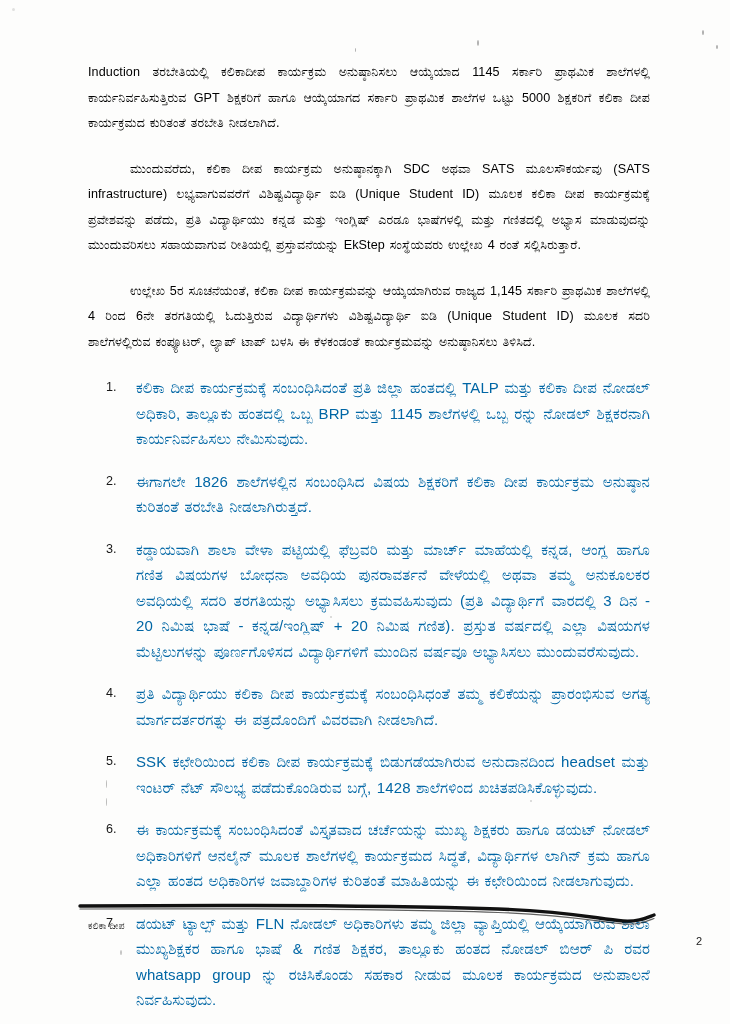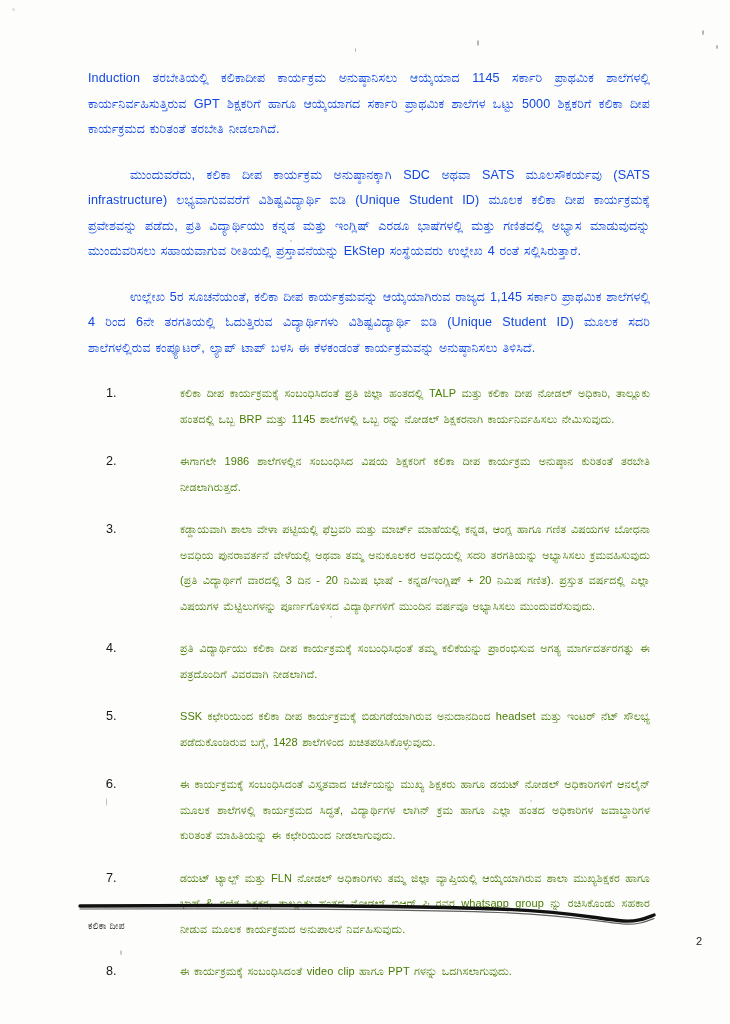--- a/index.html
+++ b/index.html
@@ -36,23 +36,23 @@
     position: absolute;
     left: 88px;
     top: 56px;
     width: 562px;
   }
 
   .para {
     text-align: justify;
     font-size: 12.6px;
     line-height: 25.5px;
-    margin: 10px 0 20px 0;
+    margin: 4px 0 20px 0;
     text-indent: 42px;
-    color: #1d4ed8;
+    color: #000000;
     letter-spacing: .1px;
     word-spacing: 1.2px;
     filter: contrast(1.12);
   }
   .para.first { text-indent: 0; }
 
   .list {
     margin: 8px 0 0 0;
     padding: 0;
     list-style: none;
@@ -64,28 +64,27 @@
     padding-left: 18px;
   }
   .li-num {
     flex: 0 0 30px;
     font-size: 12.6px;
     line-height: 25.5px;
     color: #181818;
   }
   .li-text {
     flex: 1 1 auto;
-    font-size: 11px;
+    font-size: 15px;
     line-height: 25.5px;
     text-align: justify;
-    color: #4d7c0f;
+    color: #0369a1;
     letter-spacing: .1px;
     word-spacing: 1.2px;
     filter: contrast(1.12);
-    margin-left: 44px;
   }
 
   
   .footer {
     position: absolute;
     left: 0;
     top: 900px;
     width: 730px;
     height: 124px;
   }
@@ -135,21 +134,21 @@
     <p class="para">ಮುಂದುವರೆದು, ಕಲಿಕಾ ದೀಪ ಕಾರ್ಯಕ್ರಮ ಅನುಷ್ಠಾನಕ್ಕಾಗಿ SDC ಅಥವಾ SATS ಮೂಲಸೌಕರ್ಯವು (SATS infrastructure) ಲಭ್ಯವಾಗುವವರೆಗೆ ವಿಶಿಷ್ಟವಿದ್ಯಾರ್ಥಿ ಐಡಿ (Unique Student ID) ಮೂಲಕ ಕಲಿಕಾ ದೀಪ ಕಾರ್ಯಕ್ರಮಕ್ಕೆ ಪ್ರವೇಶವನ್ನು ಪಡೆದು, ಪ್ರತಿ ವಿದ್ಯಾರ್ಥಿಯು ಕನ್ನಡ ಮತ್ತು ಇಂಗ್ಲಿಷ್ ಎರಡೂ ಭಾಷೆಗಳಲ್ಲಿ ಮತ್ತು ಗಣಿತದಲ್ಲಿ ಅಭ್ಯಾಸ ಮಾಡುವುದನ್ನು ಮುಂದುವರಿಸಲು ಸಹಾಯವಾಗುವ ರೀತಿಯಲ್ಲಿ ಪ್ರಸ್ತಾವನೆಯನ್ನು EkStep ಸಂಸ್ಥೆಯವರು ಉಲ್ಲೇಖ 4 ರಂತೆ ಸಲ್ಲಿಸಿರುತ್ತಾರೆ.</p>
     <p class="para">ಉಲ್ಲೇಖ 5ರ ಸೂಚನೆಯಂತೆ, ಕಲಿಕಾ ದೀಪ ಕಾರ್ಯಕ್ರಮವನ್ನು ಆಯ್ಕೆಯಾಗಿರುವ ರಾಜ್ಯದ 1,145 ಸರ್ಕಾರಿ ಪ್ರಾಥಮಿಕ ಶಾಲೆಗಳಲ್ಲಿ 4 ರಿಂದ 6ನೇ ತರಗತಿಯಲ್ಲಿ ಓದುತ್ತಿರುವ ವಿದ್ಯಾರ್ಥಿಗಳು ವಿಶಿಷ್ಟವಿದ್ಯಾರ್ಥಿ ಐಡಿ (Unique Student ID) ಮೂಲಕ ಸದರಿ ಶಾಲೆಗಳಲ್ಲಿರುವ ಕಂಪ್ಯೂಟರ್, ಲ್ಯಾಪ್ ಟಾಪ್ ಬಳಸಿ ಈ ಕೆಳಕಂಡಂತೆ ಕಾರ್ಯಕ್ರಮವನ್ನು ಅನುಷ್ಠಾನಿಸಲು ತಿಳಿಸಿದೆ.</p>
 
     <ol class="list">
       <li class="list-item">
         <span class="li-num">1.</span>
         <span class="li-text">ಕಲಿಕಾ ದೀಪ ಕಾರ್ಯಕ್ರಮಕ್ಕೆ ಸಂಬಂಧಿಸಿದಂತೆ ಪ್ರತಿ ಜಿಲ್ಲಾ ಹಂತದಲ್ಲಿ TALP ಮತ್ತು ಕಲಿಕಾ ದೀಪ ನೋಡಲ್ ಅಧಿಕಾರಿ, ತಾಲ್ಲೂಕು ಹಂತದಲ್ಲಿ ಒಬ್ಬ BRP ಮತ್ತು 1145 ಶಾಲೆಗಳಲ್ಲಿ ಒಬ್ಬ ರನ್ನು ನೋಡಲ್ ಶಿಕ್ಷಕರನಾಗಿ ಕಾರ್ಯನಿರ್ವಹಿಸಲು ನೇಮಿಸುವುದು.</span>
       </li>
       <li class="list-item">
         <span class="li-num">2.</span>
-        <span class="li-text">ಈಗಾಗಲೇ 1986 ಶಾಲೆಗಳಲ್ಲಿನ ಸಂಬಂಧಿಸಿದ ವಿಷಯ ಶಿಕ್ಷಕರಿಗೆ ಕಲಿಕಾ ದೀಪ ಕಾರ್ಯಕ್ರಮ ಅನುಷ್ಠಾನ ಕುರಿತಂತೆ ತರಬೇತಿ ನೀಡಲಾಗಿರುತ್ತದೆ.</span>
+        <span class="li-text">ಈಗಾಗಲೇ 1826 ಶಾಲೆಗಳಲ್ಲಿನ ಸಂಬಂಧಿಸಿದ ವಿಷಯ ಶಿಕ್ಷಕರಿಗೆ ಕಲಿಕಾ ದೀಪ ಕಾರ್ಯಕ್ರಮ ಅನುಷ್ಠಾನ ಕುರಿತಂತೆ ತರಬೇತಿ ನೀಡಲಾಗಿರುತ್ತದೆ.</span>
       </li>
       <li class="list-item">
         <span class="li-num">3.</span>
         <span class="li-text">ಕಡ್ಡಾಯವಾಗಿ ಶಾಲಾ ವೇಳಾ ಪಟ್ಟಿಯಲ್ಲಿ ಫೆಬ್ರವರಿ ಮತ್ತು ಮಾರ್ಚ್ ಮಾಹೆಯಲ್ಲಿ ಕನ್ನಡ, ಆಂಗ್ಲ ಹಾಗೂ ಗಣಿತ ವಿಷಯಗಳ ಬೋಧನಾ ಅವಧಿಯ ಪುನರಾವರ್ತನೆ ವೇಳೆಯಲ್ಲಿ ಅಥವಾ ತಮ್ಮ ಅನುಕೂಲಕರ ಅವಧಿಯಲ್ಲಿ ಸದರಿ ತರಗತಿಯನ್ನು ಅಭ್ಯಾಸಿಸಲು ಕ್ರಮವಹಿಸುವುದು (ಪ್ರತಿ ವಿದ್ಯಾರ್ಥಿಗೆ ವಾರದಲ್ಲಿ 3 ದಿನ - 20 ನಿಮಿಷ ಭಾಷೆ - ಕನ್ನಡ/ಇಂಗ್ಲಿಷ್ + 20 ನಿಮಿಷ ಗಣಿತ). ಪ್ರಸ್ತುತ ವರ್ಷದಲ್ಲಿ ಎಲ್ಲಾ ವಿಷಯಗಳ ಮೆಟ್ಟಿಲುಗಳನ್ನು ಪೂರ್ಣಗೊಳಿಸದ ವಿದ್ಯಾರ್ಥಿಗಳಿಗೆ ಮುಂದಿನ ವರ್ಷವೂ ಅಭ್ಯಾಸಿಸಲು ಮುಂದುವರೆಸುವುದು.</span>
       </li>
       <li class="list-item">
         <span class="li-num">4.</span>
         <span class="li-text">ಪ್ರತಿ ವಿದ್ಯಾರ್ಥಿಯು ಕಲಿಕಾ ದೀಪ ಕಾರ್ಯಕ್ರಮಕ್ಕೆ ಸಂಬಂಧಿಸಿಧಂತೆ ತಮ್ಮ ಕಲಿಕೆಯನ್ನು ಪ್ರಾರಂಭಿಸುವ ಅಗತ್ಯ ಮಾರ್ಗದರ್ತರಗತ್ನು ಈ ಪತ್ರದೊಂದಿಗೆ ವಿವರವಾಗಿ ನೀಡಲಾಗಿದೆ.</span>
       </li>
       <li class="list-item">

